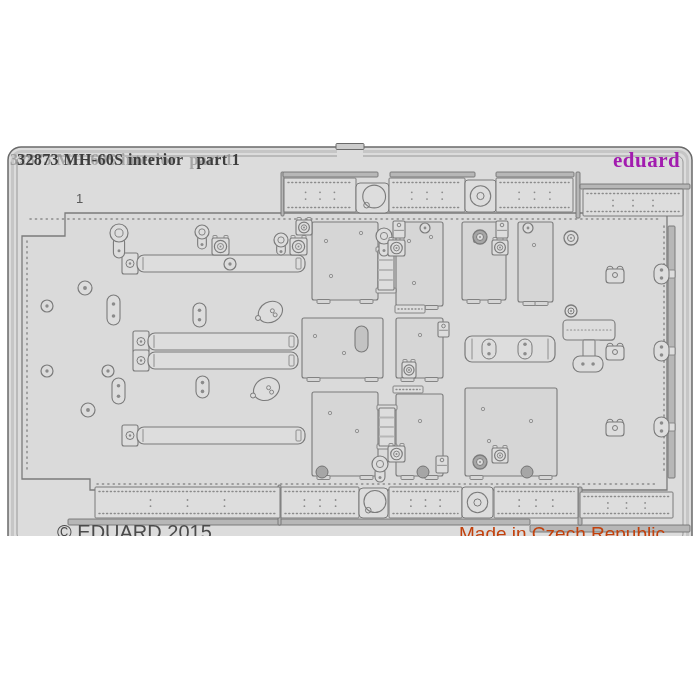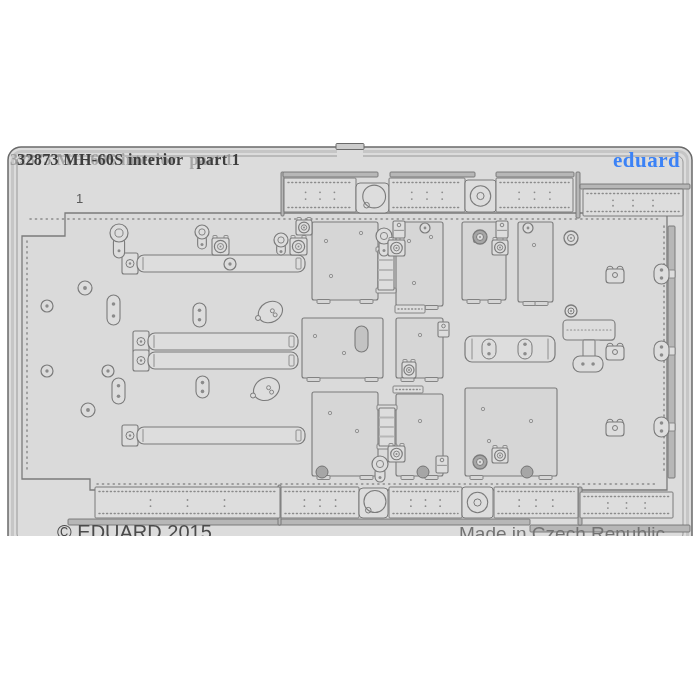--- a/index.html
+++ b/index.html
@@ -4,24 +4,24 @@
 <style>
   html,body{margin:0;padding:0;background:#ffffff;}
   .stage{position:relative;width:700px;height:536px;background:#ffffff;overflow:hidden;
          font-family:"Liberation Sans",sans-serif;}
   .stage svg{position:absolute;left:0;top:0;}
   .t{position:absolute;white-space:pre;}
   .title{left:17px;top:151px;font-family:"Liberation Serif",serif;font-weight:bold;
          font-size:16px;letter-spacing:.4px;color:#3d3d3d;
          text-shadow:-7px 0 0 rgba(120,120,120,0.55);}
   .brand{left:613px;top:148px;font-family:"Liberation Serif",serif;font-weight:bold;
-         font-size:21px;color:#3b82f6;letter-spacing:.5px;}
+         font-size:21px;color:#a21caf;letter-spacing:.5px;}
   .fretnum{left:76px;top:191px;font-size:13px;color:#5a5a5a;}
   .copyright{left:57px;top:521px;font-size:20px;color:#4b4b4b;text-decoration:underline;}
-  .madein{left:459px;top:523px;font-size:19px;color:#737373;text-align:right;}
+  .madein{left:459px;top:523px;font-size:19px;color:#c2410c;text-align:right;}
 </style>
 </head>
 <body>
 
 <div class="stage">
   <svg id="fret" width="700" height="700" viewBox="0 0 700 700">
       <rect x="0" y="0" width="700" height="700" rx="0" fill="#ffffff" stroke="none" stroke-width="0"></rect>
       <g>
         <rect x="8" y="147" width="684" height="402" rx="13" fill="#dcdcdc" stroke="#6a6a6a" stroke-width="1.5"></rect>
         <rect x="12.5" y="151.5" width="675" height="393" rx="9" fill="none" stroke="#c6c6c6" stroke-width="3"></rect>

